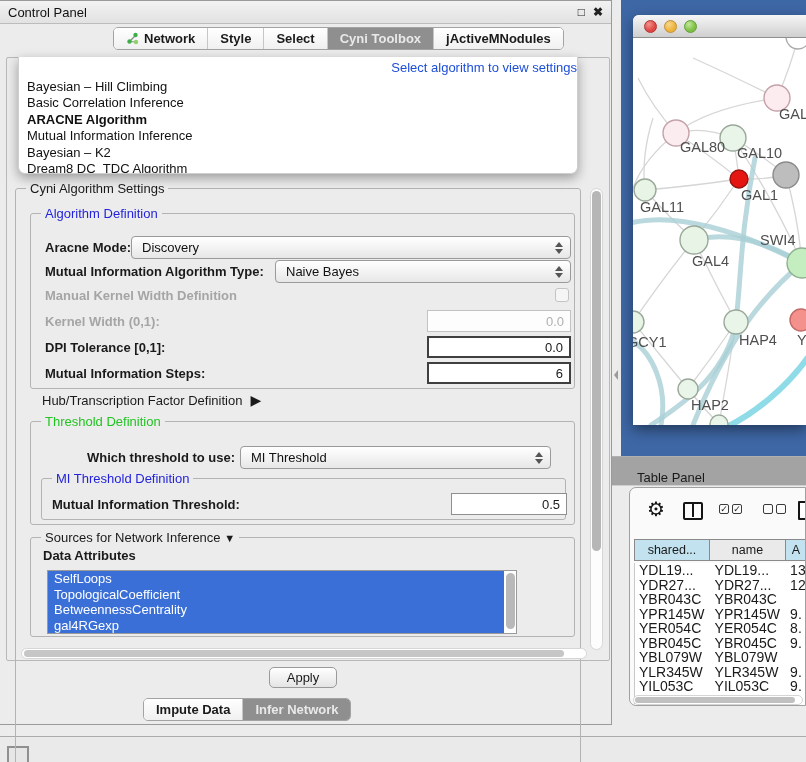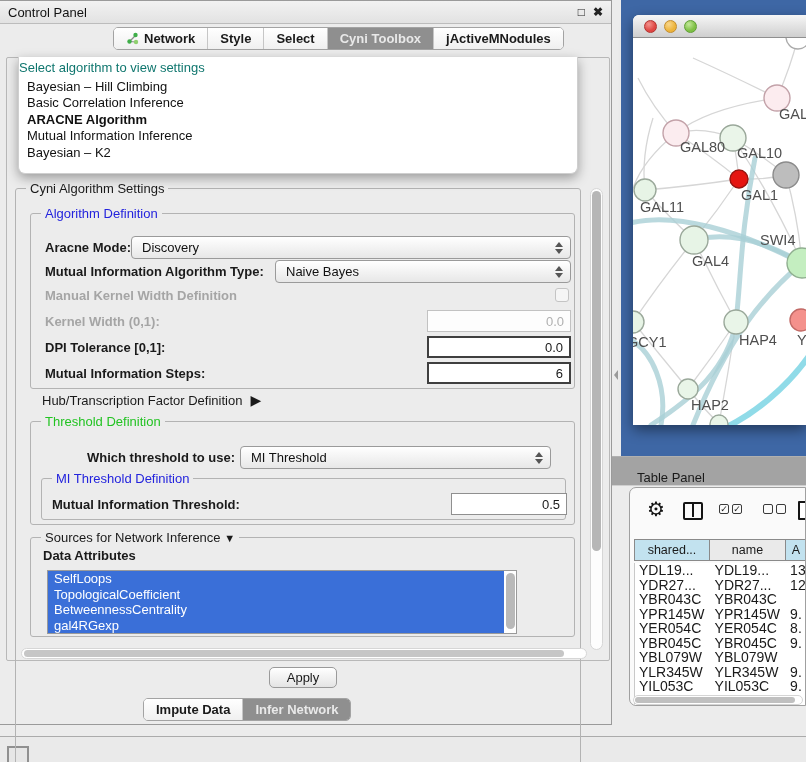--- a/index.html
+++ b/index.html
@@ -51,21 +51,21 @@
     border:1px solid #bdbdbd; border-radius:7px; background:#f4f4f4;
     color:#b5b5b5; display:flex; align-items:center; padding-left:12px; z-index:6; }
 
   
   .dd-overlay {
     left:18px; top:57px; width:560px; height:117px; z-index:50;
     background:#ffffff; border:1px solid #cfcfcf; border-top:none;
     border-radius:0 0 7px 7px; box-shadow:0 4px 12px rgba(0,0,0,.35);
     overflow:hidden;
   }
-  .dd-placeholder { height:22px; line-height:22px; text-align:left; color:#0f766e; }
+  .dd-placeholder { height:22px; line-height:22px; text-align:right; color:#1d4ed8; }
   .dd-item { height:16.4px; line-height:16.4px; padding-left:8px; color:#111; cursor:default; }
   .dd-item.sel { font-weight:bold; }
 
   
   .settings-wrap { left:6px; top:56px; width:604px; height:604px;
     border:1px solid #b8b8b8; border-radius:2px; background:#ececec; z-index:8; }
   .v-scroll { position:absolute; right:6px; top:130px; width:13px; height:462px;
     background:#fdfdfd; border:1px solid #d6d6d6; border-radius:7px; }
   .v-scroll .thumb { position:absolute; left:1px; top:2px; width:9px; height:360px;
     background:#b6b6b6; border-radius:5px; }
@@ -323,20 +323,21 @@
 </div>
 
 <div class="abs dd-overlay">
   <div class="dd-placeholder">Select algorithm to view settings</div>
   <div id="dd-items">
       <div class="dd-item">Bayesian – Hill Climbing</div>
       <div class="dd-item">Basic Correlation Inference</div>
       <div class="dd-item sel">ARACNE Algorithm</div>
       <div class="dd-item">Mutual Information Inference</div>
       <div class="dd-item">Bayesian – K2</div>
+      <div class="dd-item">Dream8 DC_TDC Algorithm</div>
     </div>
 </div>
 
 <div class="abs desktop">
   <div class="net-window">
     <div class="net-titlebar">
       <span class="light red"></span>
       <span class="light yellow"></span>
       <span class="light green"></span>
     </div>

